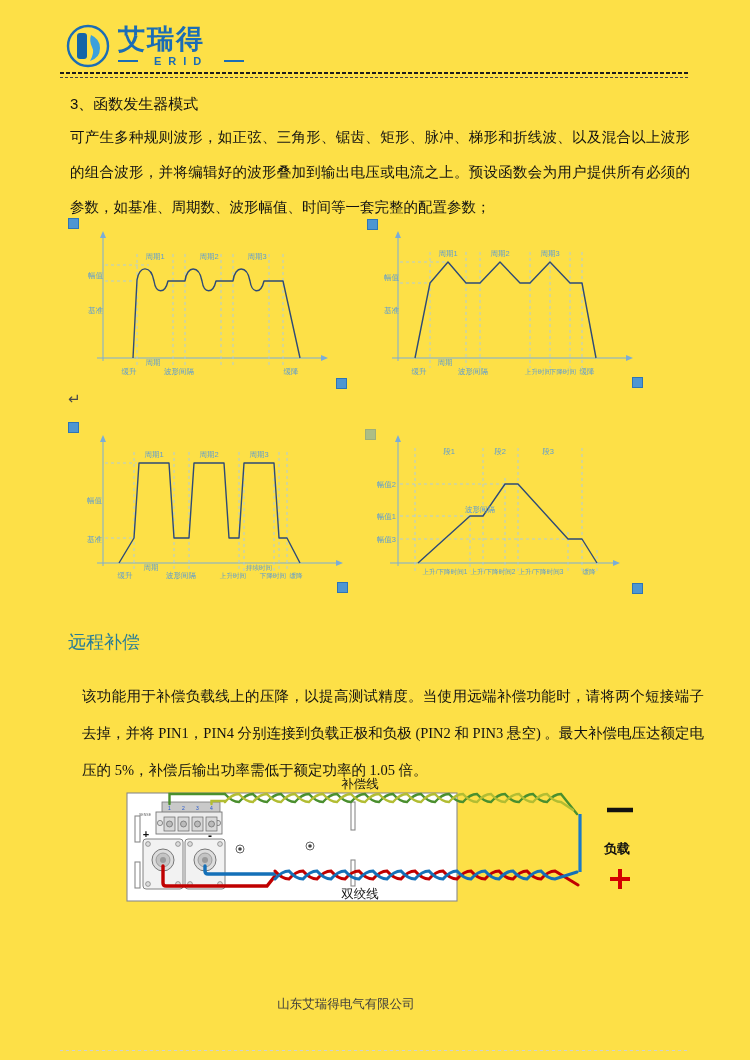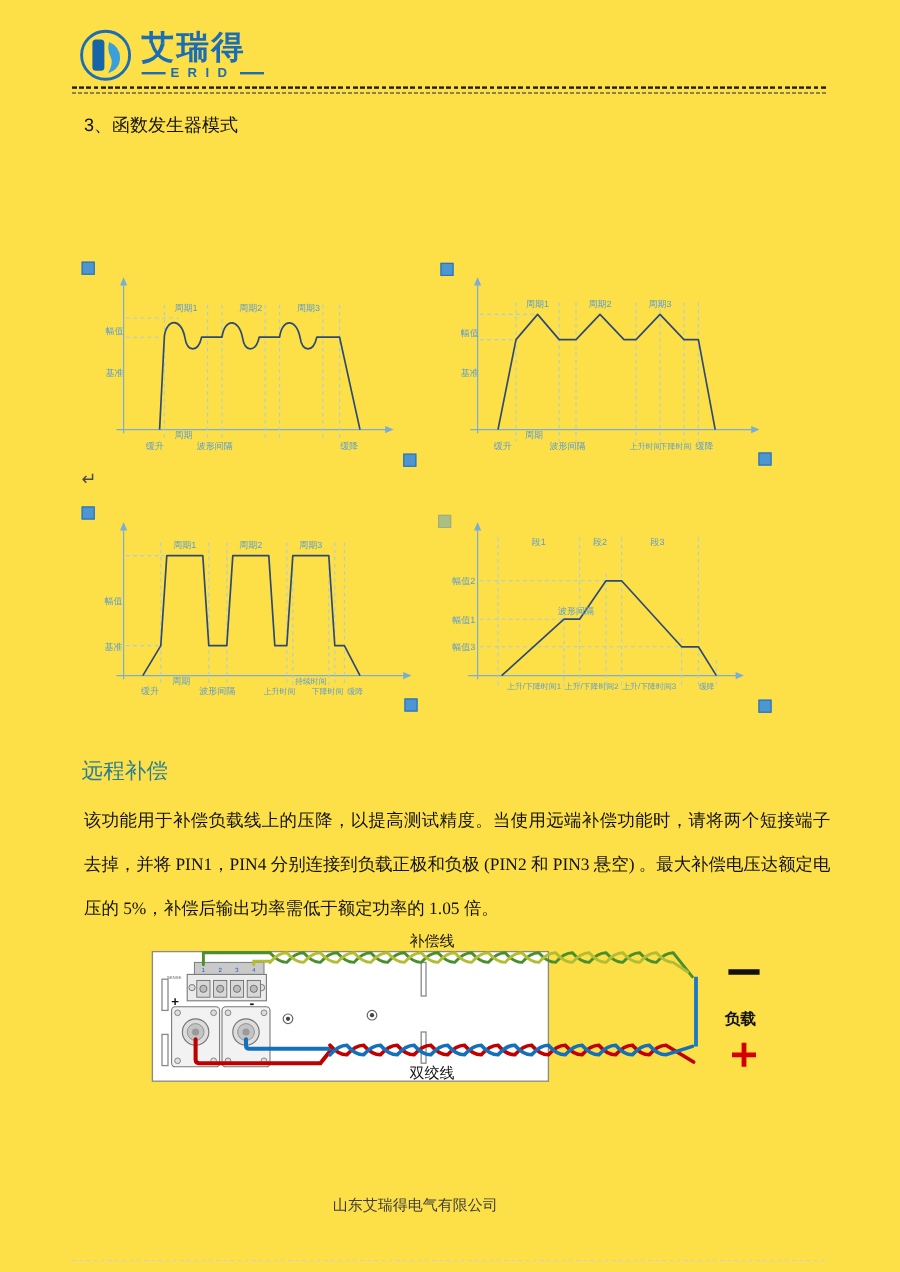--- a/index.html
+++ b/index.html
@@ -3,42 +3,42 @@
 <meta charset="utf-8">
 <style>
   html,body{margin:0;padding:0;background:#fff;}
   .page{position:relative;width:750px;height:1060px;background:#fde047;overflow:hidden;
         font-family:"Liberation Serif",serif;color:#111;}
   
   .logo{position:absolute;left:66px;top:24px;display:flex;align-items:center;gap:8px;}
   .logo-txt{display:flex;flex-direction:column;line-height:1;}
   .brand{font-family:"Liberation Sans",sans-serif;font-weight:bold;font-size:27px;
          color:#1b6db5;letter-spacing:2px;}
-  .erid-row{display:flex;align-items:center;gap:4px;margin-top:3px;justify-content:center;}
+  .erid-row{display:flex;align-items:center;gap:16px;margin-top:3px;justify-content:center;}
   .erid-row .dash{width:20px;height:2px;background:#1b6db5;}
   .erid{font-family:"Liberation Sans",sans-serif;font-weight:bold;font-size:11px;
         color:#1b6db5;letter-spacing:7px;}
   
   .sep1{position:absolute;left:60px;top:72px;width:630px;height:2px;
         background:repeating-linear-gradient(90deg,#1c1c1c 0 4px,transparent 4px 6px);}
   .sep2{position:absolute;left:60px;top:77px;width:630px;height:1px;
         background:repeating-linear-gradient(90deg,#444 0 3px,transparent 3px 5px);}
   .sep-bottom{position:absolute;left:60px;top:1050px;width:630px;height:1px;
         background:repeating-linear-gradient(90deg,#cfcfcf 0 3px,transparent 3px 6px);}
   
   .h3{position:absolute;left:70px;top:95px;font-size:15px;font-weight:normal;
       font-family:"Liberation Sans",sans-serif;}
   .body1{position:absolute;left:70px;top:120px;width:620px;font-size:14.5px;
          line-height:35px;text-align:justify;margin:0;}
   .note{position:absolute;left:70px;top:601px;font-size:14px;font-weight:bold;
         font-style:italic;margin:0;}
   .remote-h{position:absolute;left:68px;top:630px;font-size:18px;color:#2a7d96;
         font-family:"Liberation Sans",sans-serif;margin:0;font-weight:500;}
   .body2{position:absolute;left:70px;top:666px;width:622px;font-size:14.5px;
-         line-height:37px;text-align:justify;margin:0;}
+         line-height:37px;text-align:justify;margin:12px;}
   .footer{position:absolute;left:0;top:996px;width:692px;text-align:center;
           font-size:12.5px;color:#3d3d3d;}
   .pilcrow{position:absolute;left:68px;top:390px;font-size:15px;color:#4a4a4a;
            font-family:"DejaVu Sans",sans-serif;}
   
   .diag{position:absolute;}
   .axis line{stroke:#7aadd8;stroke-width:1;}
   .axis polygon{fill:#7aadd8;}
   .dash path{stroke:#a8cbe9;stroke-width:0.9;stroke-dasharray:3 3;fill:none;}
   .wave{stroke:#2d4a77;stroke-width:1.4;fill:none;stroke-linejoin:round;}
@@ -73,20 +73,21 @@
         <span class="erid">ERID</span>
         <span class="dash"></span>
       </div>
     </div>
   </div>
 
   <div class="sep1"></div>
   <div class="sep2"></div>
 
   <div class="h3">3、函数发生器模式</div>
+  <p class="body1">可产生多种规则波形，如正弦、三角形、锯齿、矩形、脉冲、梯形和折线波、以及混合以上波形的组合波形，并将编辑好的波形叠加到输出电压或电流之上。预设函数会为用户提供所有必须的参数，如基准、周期数、波形幅值、时间等一套完整的配置参数；</p>
 
   <div class="handle" style="left:68px;top:218px"></div>
   <div class="handle" style="left:367px;top:219px"></div>
   <div class="handle" style="left:336px;top:378px"></div>
   <div class="handle" style="left:632px;top:377px"></div>
   <div class="handle" style="left:68px;top:422px"></div>
   <div class="handle faint" style="left:365px;top:429px"></div>
   <div class="handle" style="left:337px;top:582px"></div>
   <div class="handle" style="left:632px;top:583px"></div>
 

